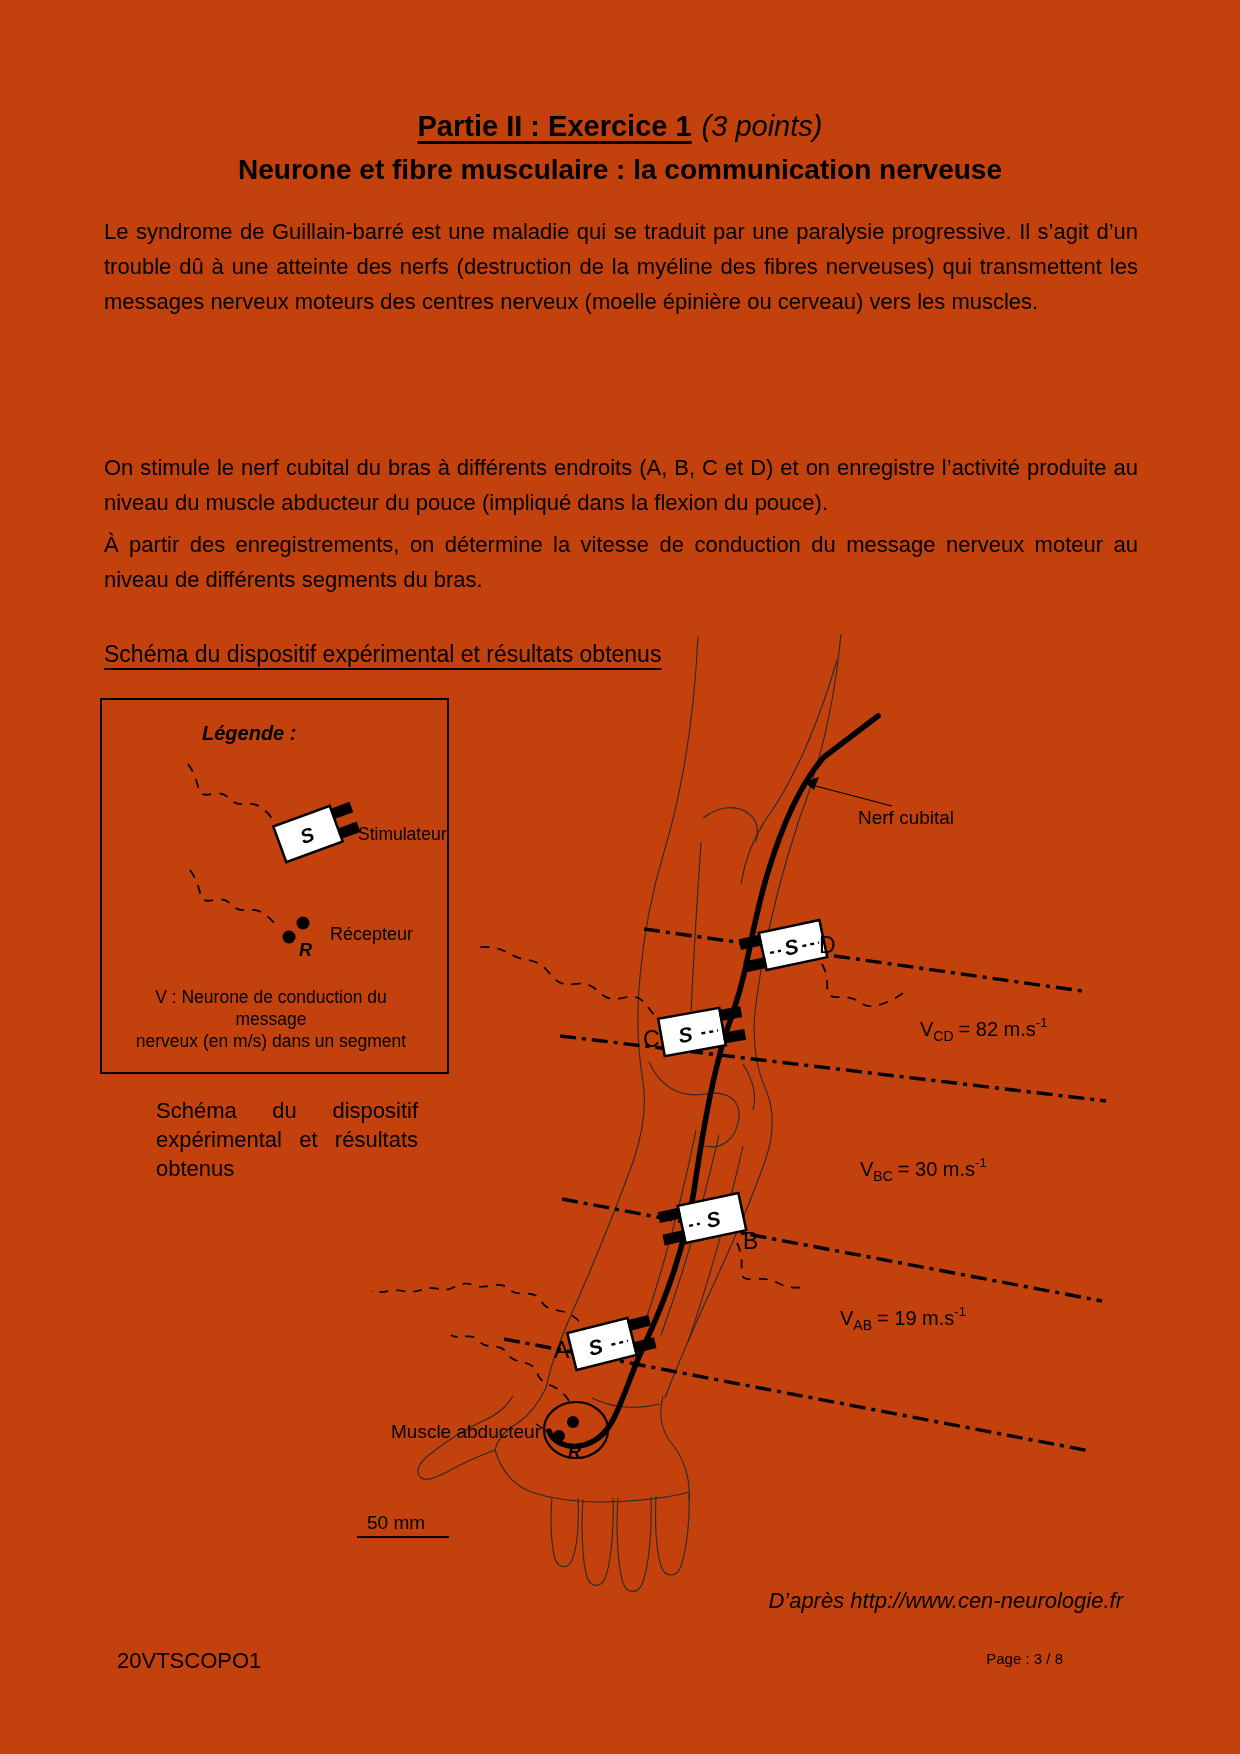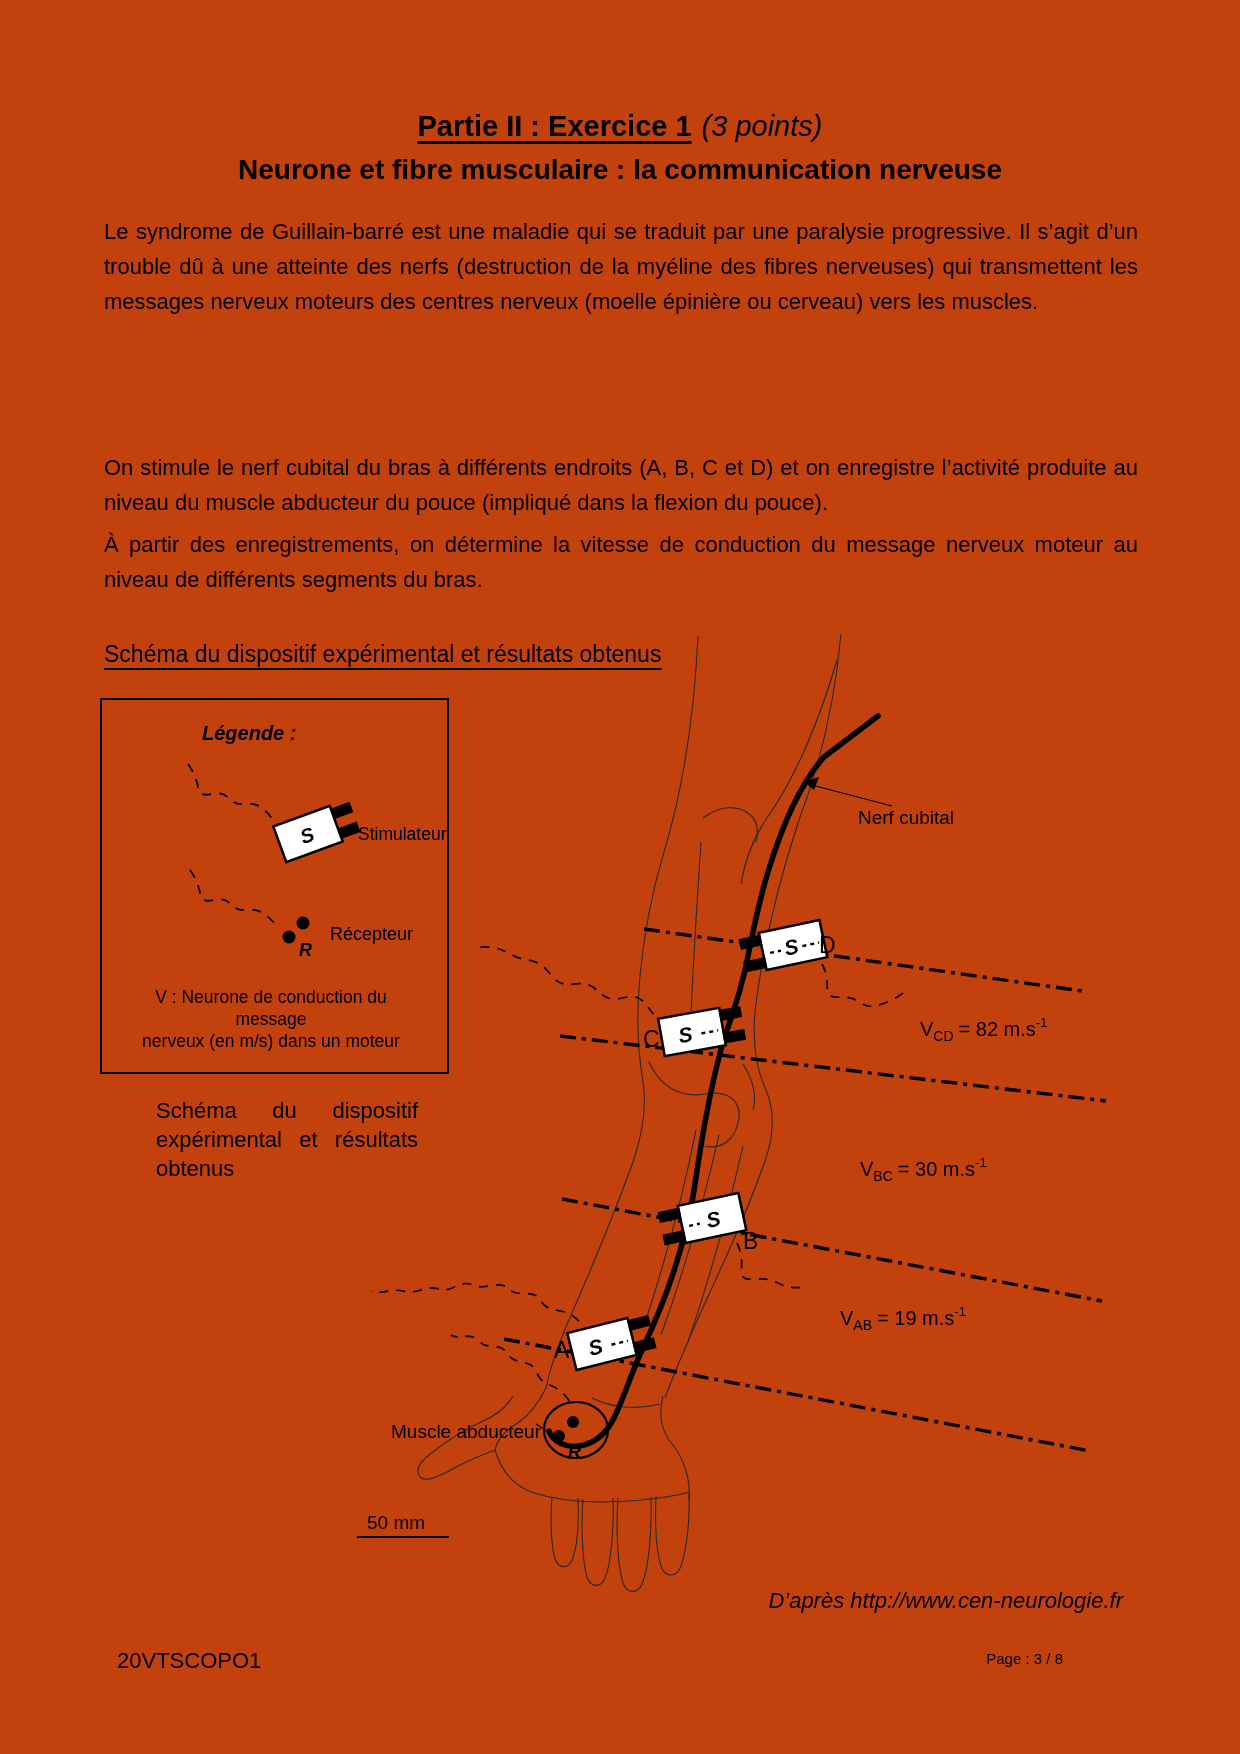--- a/index.html
+++ b/index.html
@@ -65,21 +65,21 @@
       <path d="M 88,170 C 104,192 92,204 112,200 C 132,196 126,212 146,210 C 162,208 168,220 178,228" fill="none" stroke="#000" stroke-width="1.8" stroke-dasharray="9 8"></path>
       <circle cx="201" cy="223" r="6.5" fill="#000"></circle>
       <circle cx="187" cy="237" r="6.5" fill="#000"></circle>
       <text x="197" y="256" font-size="18" font-weight="bold" font-style="italic">R</text>
     </svg>
     <div class="abs legend-title">Légende :</div>
     <div class="abs legend-stim-label">Stimulateur</div>
     <div class="abs legend-rec-label">Récepteur</div>
     <div class="abs legend-vdef">
       <div>V : Neurone de conduction du message</div>
-      <div>nerveux (en m/s) dans un moteur</div>
+      <div>nerveux (en m/s) dans un segment</div>
     </div>
   </div>
 
   <div class="abs fig-caption">Schéma du dispositif expérimental et résultats obtenus</div>
 
   <svg class="abs" style="left:330px; top:620px;" width="810" height="1012" viewBox="330 620 810 1012">
 
     <g fill="none" stroke="#2a2a2a" stroke-width="1.1">
       <path d="M 841,634 C 835,700 821,762 799,820 C 779,880 765,940 757,996 C 751,1034 755,1066 766,1090 C 775,1112 774,1134 766,1158 C 749,1208 724,1262 700,1314 C 685,1348 673,1376 665,1398"></path>
       <path d="M 698,636 C 694,720 682,792 664,852 C 652,892 644,932 640,976 C 636,1016 638,1052 643,1082 C 647,1107 643,1132 633,1162 C 613,1217 590,1272 568,1322 C 557,1348 550,1368 546,1388"></path>

